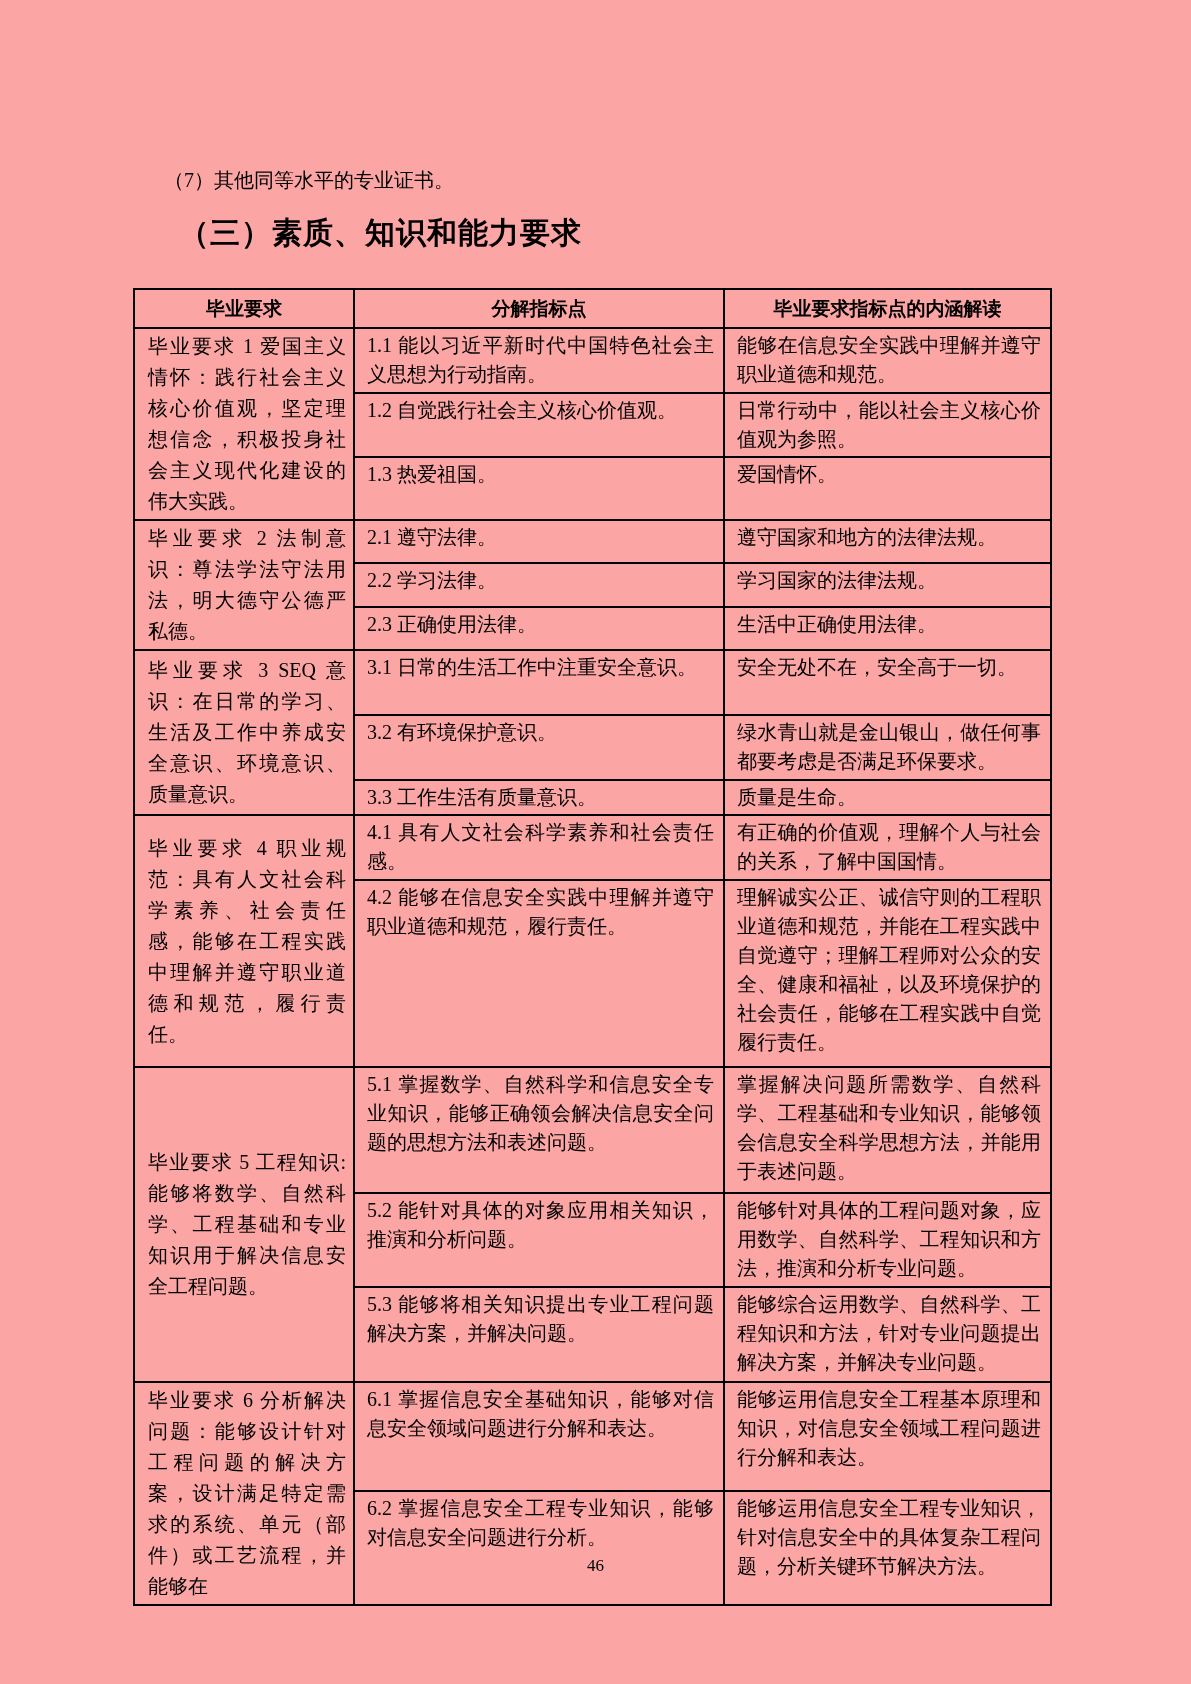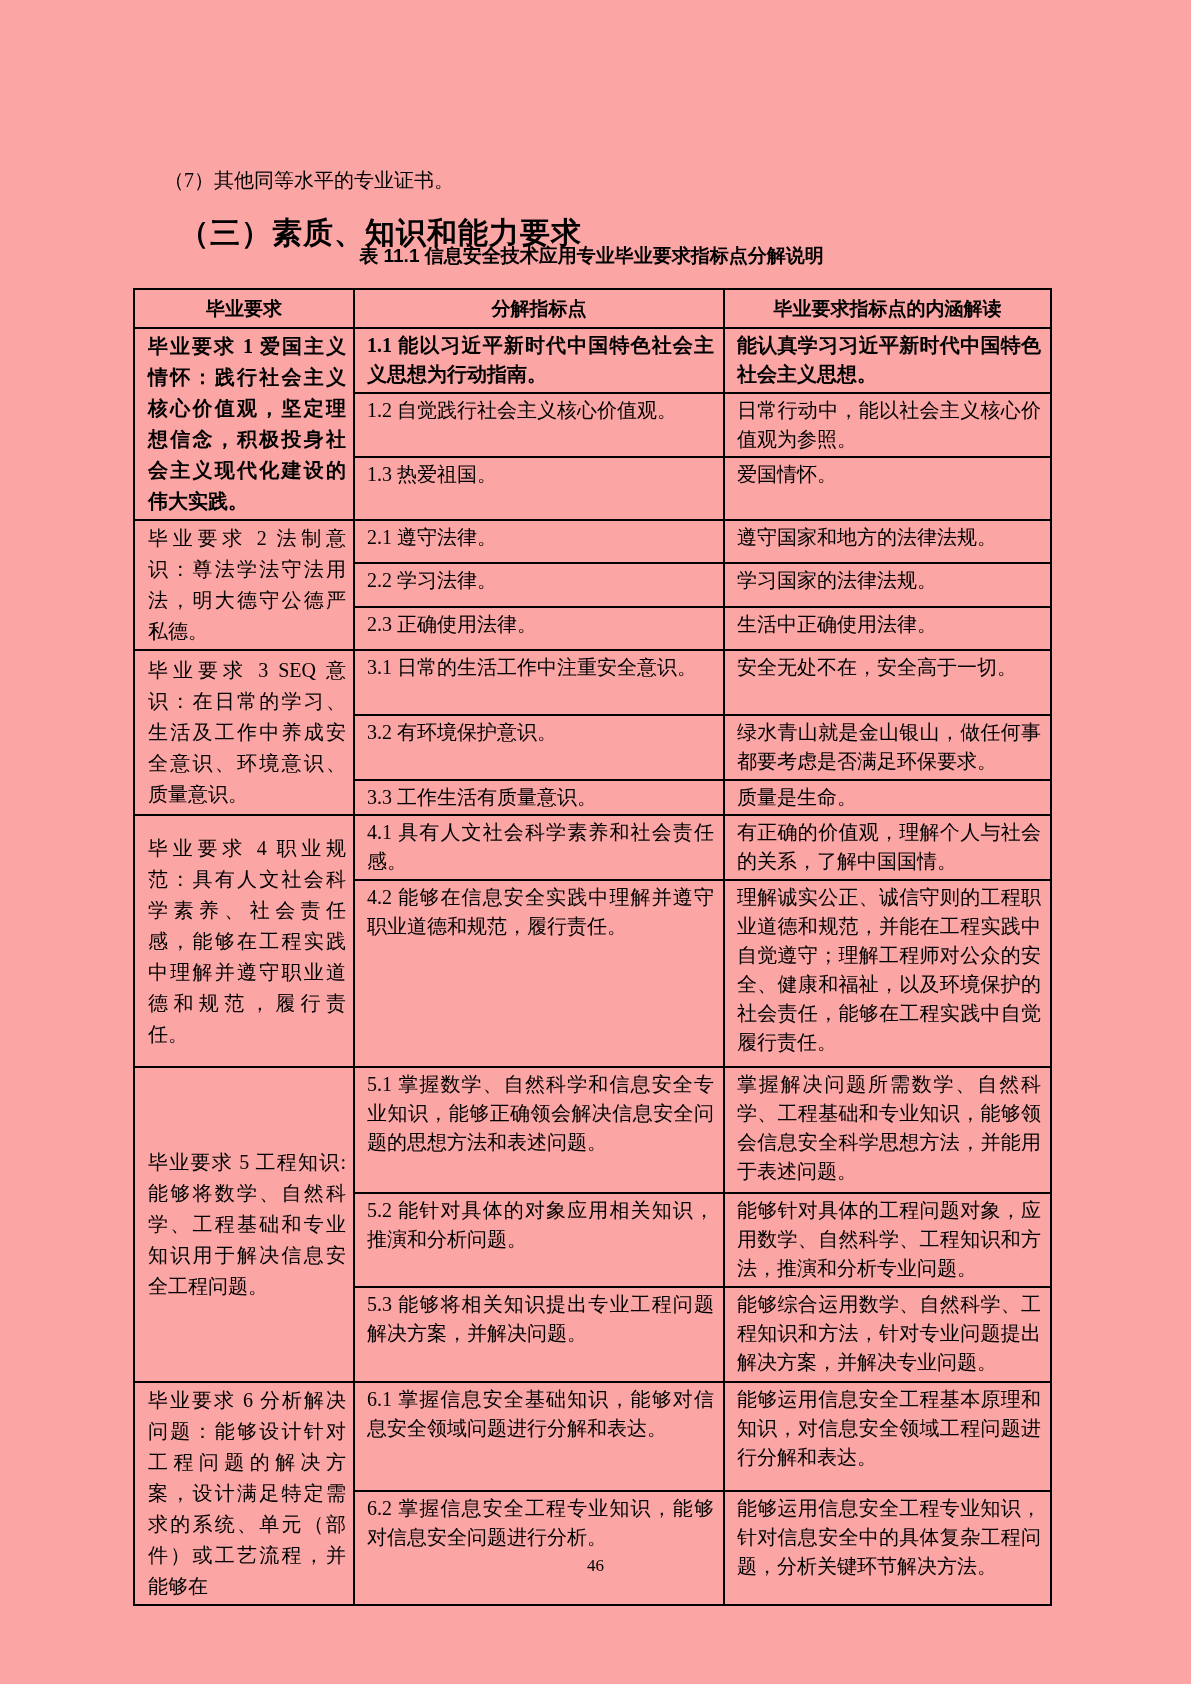--- a/index.html
+++ b/index.html
@@ -60,40 +60,39 @@
     position: absolute; left: 0; top: 1556px; width: 1191px;
     text-align: center; font-size: 17px;
   }
 </style>
 </head>
 <body>
 
 <div class="page">
   <p class="intro">（7）其他同等水平的专业证书。</p>
   <h2 class="heading">（三）素质、知识和能力要求</h2>
-  <div class="caption">表 11.1 信息安全技术应用专业毕业要求指标点分解说明</div>
 
   <table class="req-table">
     <colgroup>
       <col class="c1">
         <col class="c2">
         <col class="c3">
     </colgroup>
     <thead>
       <tr>
         <th>毕业要求</th>
         <th>分解指标点</th>
         <th>毕业要求指标点的内涵解读</th>
       </tr>
     </thead>
     <tbody id="table-body">
-        <tr style="height: 63px; font-weight: bold;">
+        <tr style="height: 63px;">
           <td class="req-cell" rowspan="3">毕业要求 1 爱国主义情怀：践行社会主义核心价值观，坚定理想信念，积极投身社会主义现代化建设的伟大实践。</td>
           <td>1.1 能以习近平新时代中国特色社会主义思想为行动指南。</td>
-          <td>能认真学习习近平新时代中国特色社会主义思想。</td>
+          <td>能够在信息安全实践中理解并遵守职业道德和规范。</td>
         </tr>
         <tr style="height: 63px;">
           <td>1.2 自觉践行社会主义核心价值观。</td>
           <td>日常行动中，能以社会主义核心价值观为参照。</td>
         </tr>
         <tr style="height: 62px; margin-top: 12px;">
           <td>1.3 热爱祖国。</td>
           <td>爱国情怀。</td>
         </tr>
         <tr style="height: 35px;">

